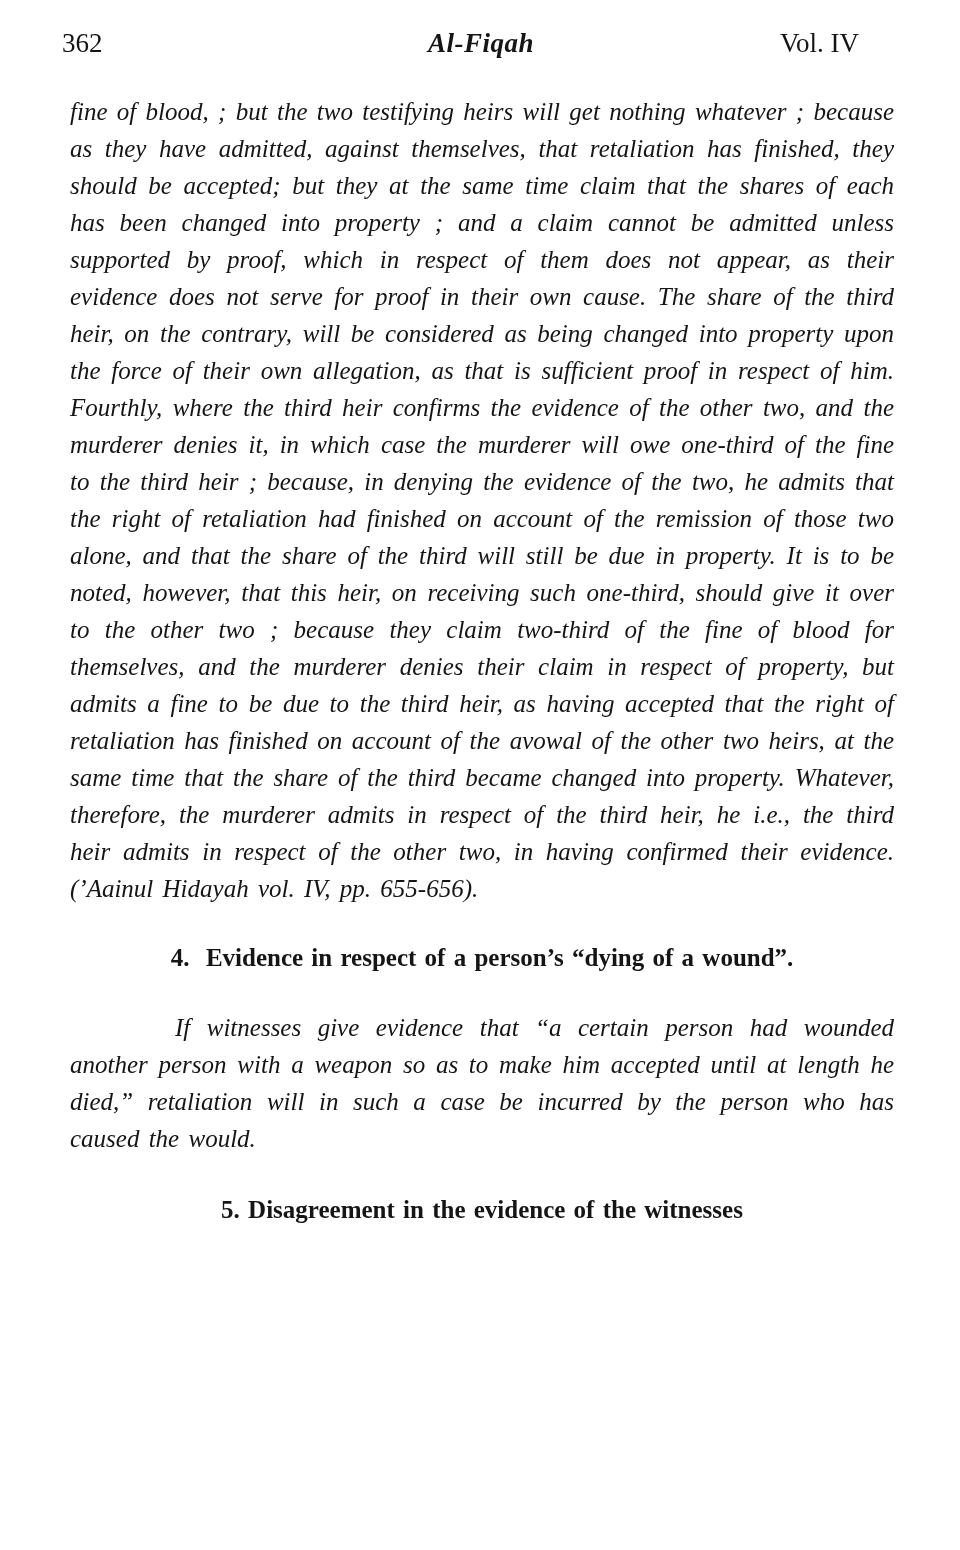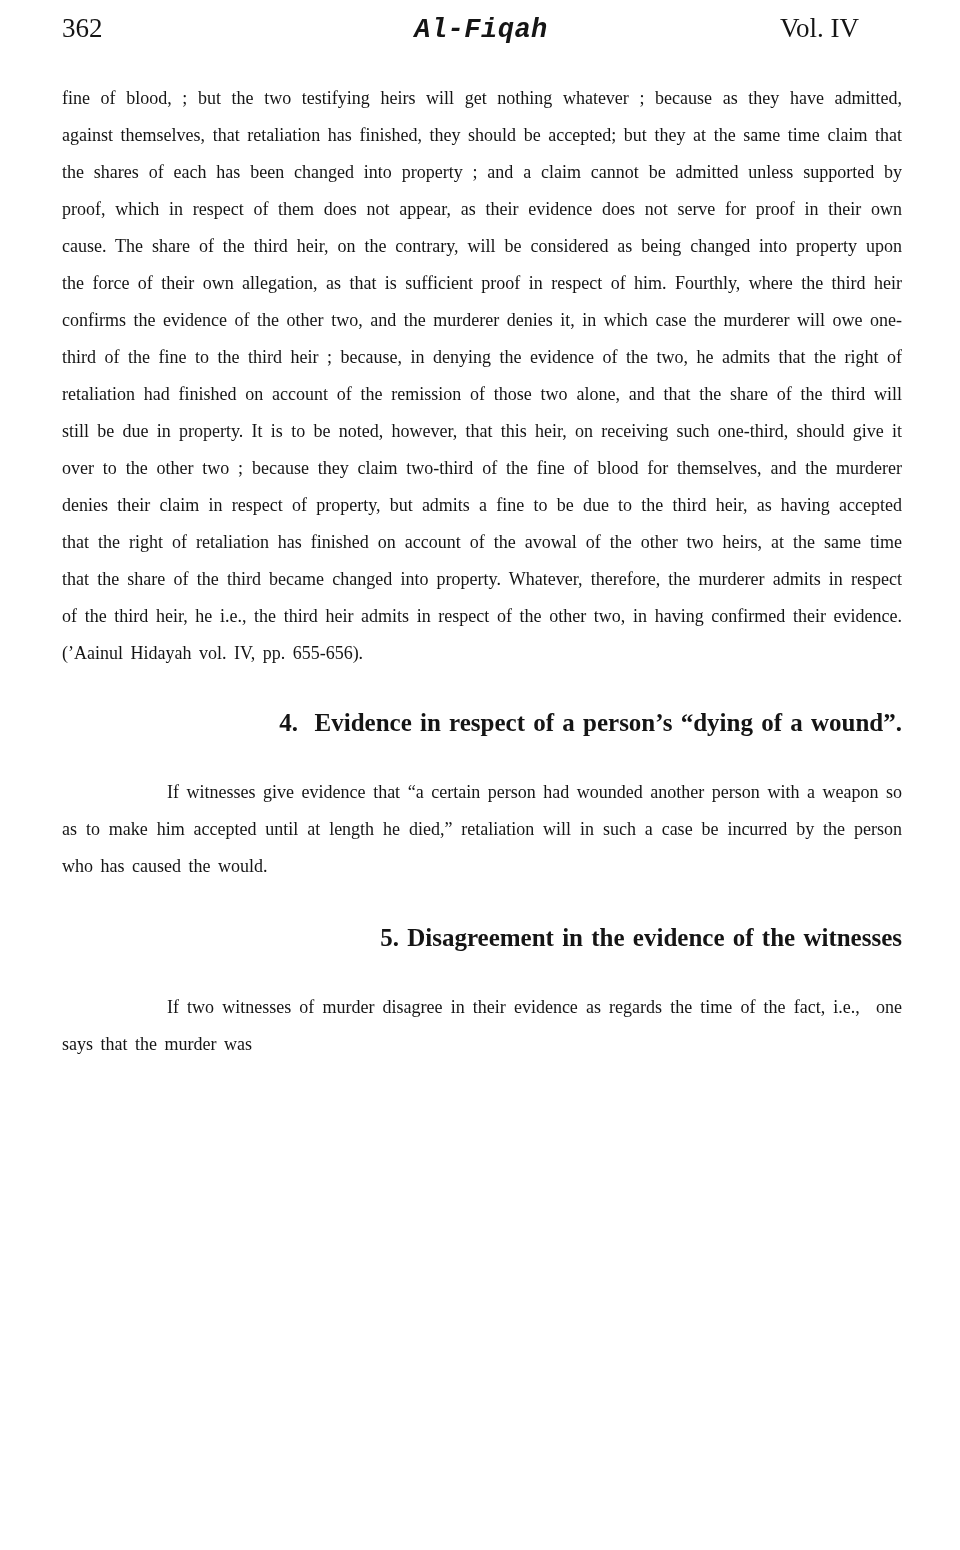--- a/index.html
+++ b/index.html
@@ -8,21 +8,21 @@
     background: #ffffff;
   }
   .page {
     position: relative;
     width: 960px;
     height: 1335px;
     box-sizing: border-box;
     background: #ffffff;
     color: #151515;
     font-family: "Liberation Serif", serif;
-    padding: 12px 58px 0 62px;
+    padding: 27px 58px 0 62px;
     overflow: hidden;
     border-radius: 27px;
   }
   .page-header {
     display: flex;
     justify-content: space-between;
     align-items: baseline;
     font-size: 27px;
     line-height: 1.2;
     margin-bottom: 34px;
@@ -31,40 +31,40 @@
   .page-header .page-number {
     min-width: 120px;
     text-align: left;
   }
   .page-header .book-title {
     flex: 1;
     text-align: center;
     font-style: italic;
     font-weight: bold;
     letter-spacing: 0.5px;
-    font-family: Liberation Mono, monospace;
   }
   .page-header .volume {
     min-width: 120px;
   }
   .body-text {
-    font-size: 18px;
+    font-size: 25px;
     line-height: 37px;
     text-align: justify;
     word-spacing: 3px;
-    margin: 0;
+    margin: 8px;
+    font-style: italic;
   }
   .continuation {
     margin-bottom: 34px;
   }
   .section-heading {
     font-size: 25px;
     line-height: 34px;
     font-weight: bold;
-    text-align: right;
+    text-align: center;
     margin: 0 0 34px 0;
     word-spacing: 2px;
   }
   .indented {
     text-indent: 105px;
     margin-bottom: 36px;
   }
   .indented.last {
     margin-bottom: 0;
   }
@@ -81,15 +81,14 @@
   </header>
 
   <p class="body-text continuation">fine of blood, ; but the two testifying heirs will get nothing whatever ; because as they have admitted, against themselves, that retaliation has finished, they should be accepted; but they at the same time claim that the shares of each has been changed into property ; and a claim cannot be admitted unless supported by proof, which in respect of them does not appear, as their evidence does not serve for proof in their own cause. The share of the third heir, on the contrary, will be considered as being changed into property upon the force of their own allegation, as that is sufficient proof in respect of him. Fourthly, where the third heir confirms the evidence of the other two, and the murderer denies it, in which case the murderer will owe one-third of the fine to the third heir ; because, in denying the evidence of the two, he admits that the right of retaliation had finished on account of the remission of those two alone, and that the share of the third will still be due in property. It is to be noted, however, that this heir, on receiving such one-third, should give it over to the other two ; because they claim two-third of the fine of blood for themselves, and the murderer denies their claim in respect of property, but admits a fine to be due to the third heir, as having accepted that the right of retaliation has finished on account of the avowal of the other two heirs, at the same time that the share of the third became changed into property. Whatever, therefore, the murderer admits in respect of the third heir, he i.e., the third heir admits in respect of the other two, in having confirmed their evidence. (’Aainul Hidayah vol. IV, pp. 655-656).</p>
 
   <h2 class="section-heading">4.&nbsp; Evidence in respect of a person’s “dying of a wound”.</h2>
 
   <p class="body-text indented">If witnesses give evidence that “a certain person had wounded another person with a weapon so as to make him accepted until at length he died,” retaliation will in such a case be incurred by the person who has caused the would.</p>
 
   <h2 class="section-heading">5. Disagreement in the evidence of the witnesses</h2>
 
-  <p class="body-text indented last">If two witnesses of murder disagree in their evidence as regards the time of the fact, i.e.,&nbsp; one says that the murder was</p>
 
 </div>
 
 </body></html>

